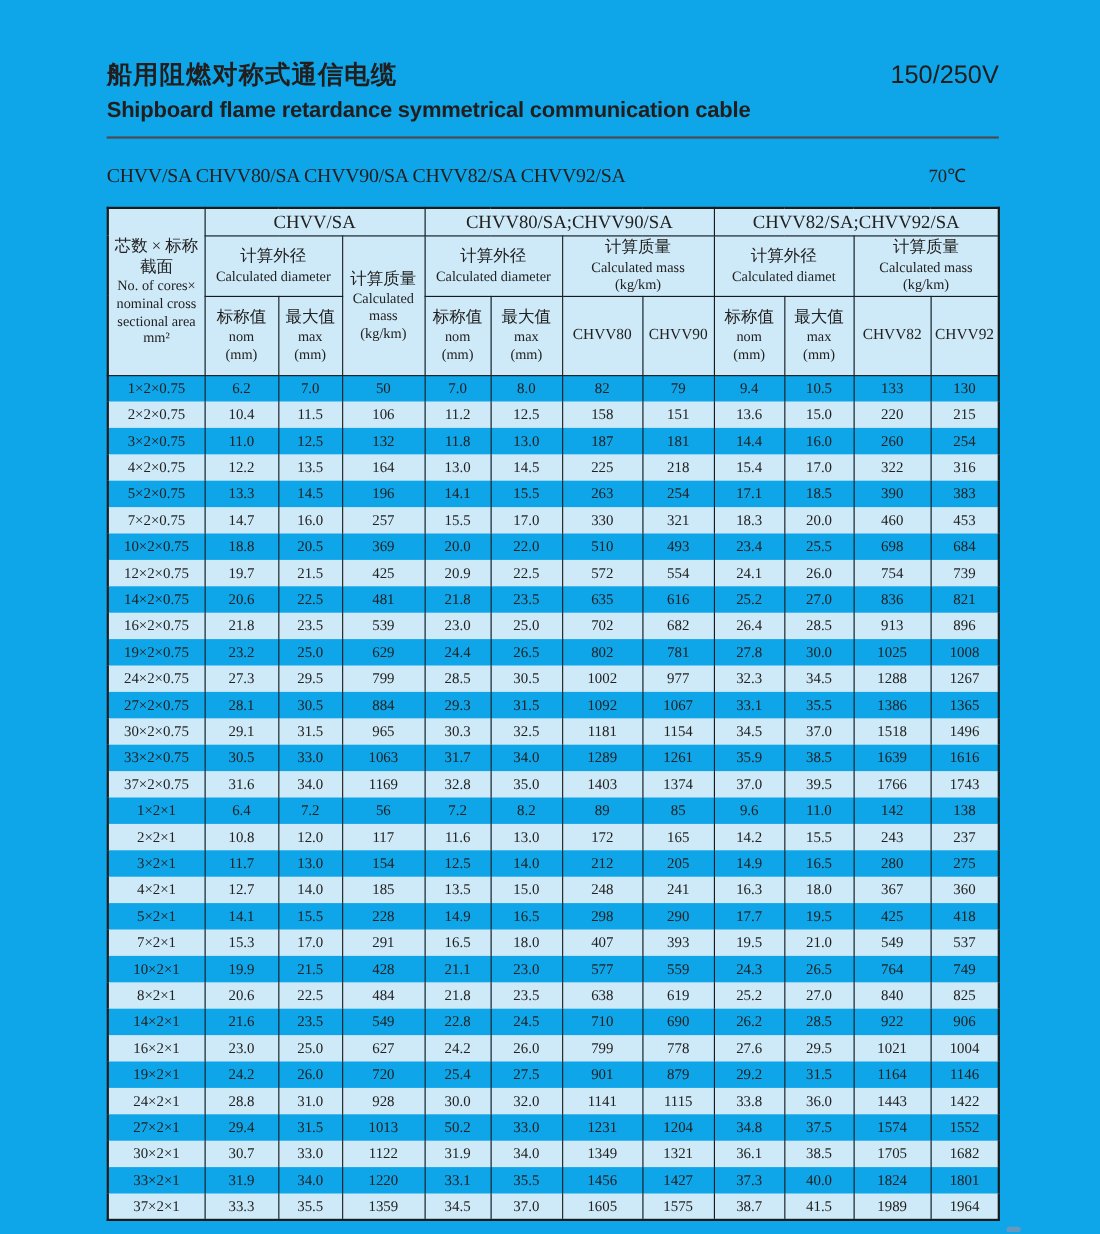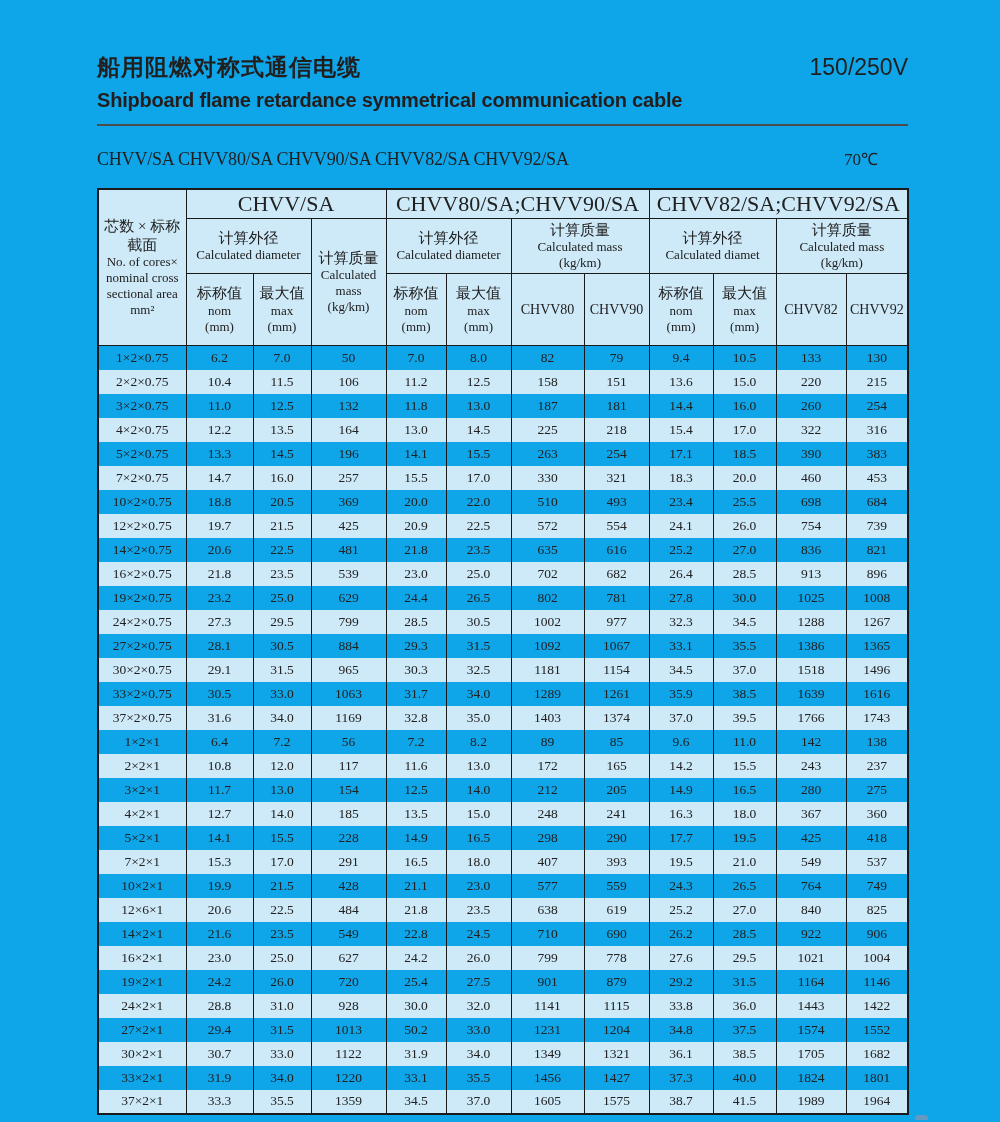--- a/index.html
+++ b/index.html
@@ -24,21 +24,21 @@
     font-family:"Liberation Serif", serif; color:#212121;
     border:2px solid #1a1a1a;
   }
   table.spec thead th {
     border:1px solid #1a1a1a; background:#cee9f7;
     font-weight:400; text-align:center; vertical-align:middle; padding:1px 0;
   }
   tr.row-groups  { height:25px; }
   tr.row-sub     { height:55px; }
   tr.row-units   { height:72px; }
-  .grp { font-size:22px;margin-top:24px; }
+  .grp { font-size:17px;margin-top:24px; }
   .ln  { display:block; line-height:1.22; }
   .zh  { font-size:15px; }
   .en  { font-size:13px; }
   table.spec tbody td {
     border-left:1px solid #1a1a1a; border-right:1px solid #1a1a1a;
     height:24px; font-size:13.5px; text-align:center; vertical-align:middle;
     padding:0;
   }
   table.spec tbody tr:nth-child(even) { background:#cee9f7; }
   .corner-dot {
@@ -480,21 +480,21 @@
             <td>21.1</td>
             <td>23.0</td>
             <td>577</td>
             <td>559</td>
             <td>24.3</td>
             <td>26.5</td>
             <td>764</td>
             <td>749</td>
           </tr>
           <tr>
-            <td>12×6×1</td>
+            <td>8×2×1</td>
             <td>20.6</td>
             <td>22.5</td>
             <td>484</td>
             <td>21.8</td>
             <td>23.5</td>
             <td>638</td>
             <td>619</td>
             <td>25.2</td>
             <td>27.0</td>
             <td>840</td>

